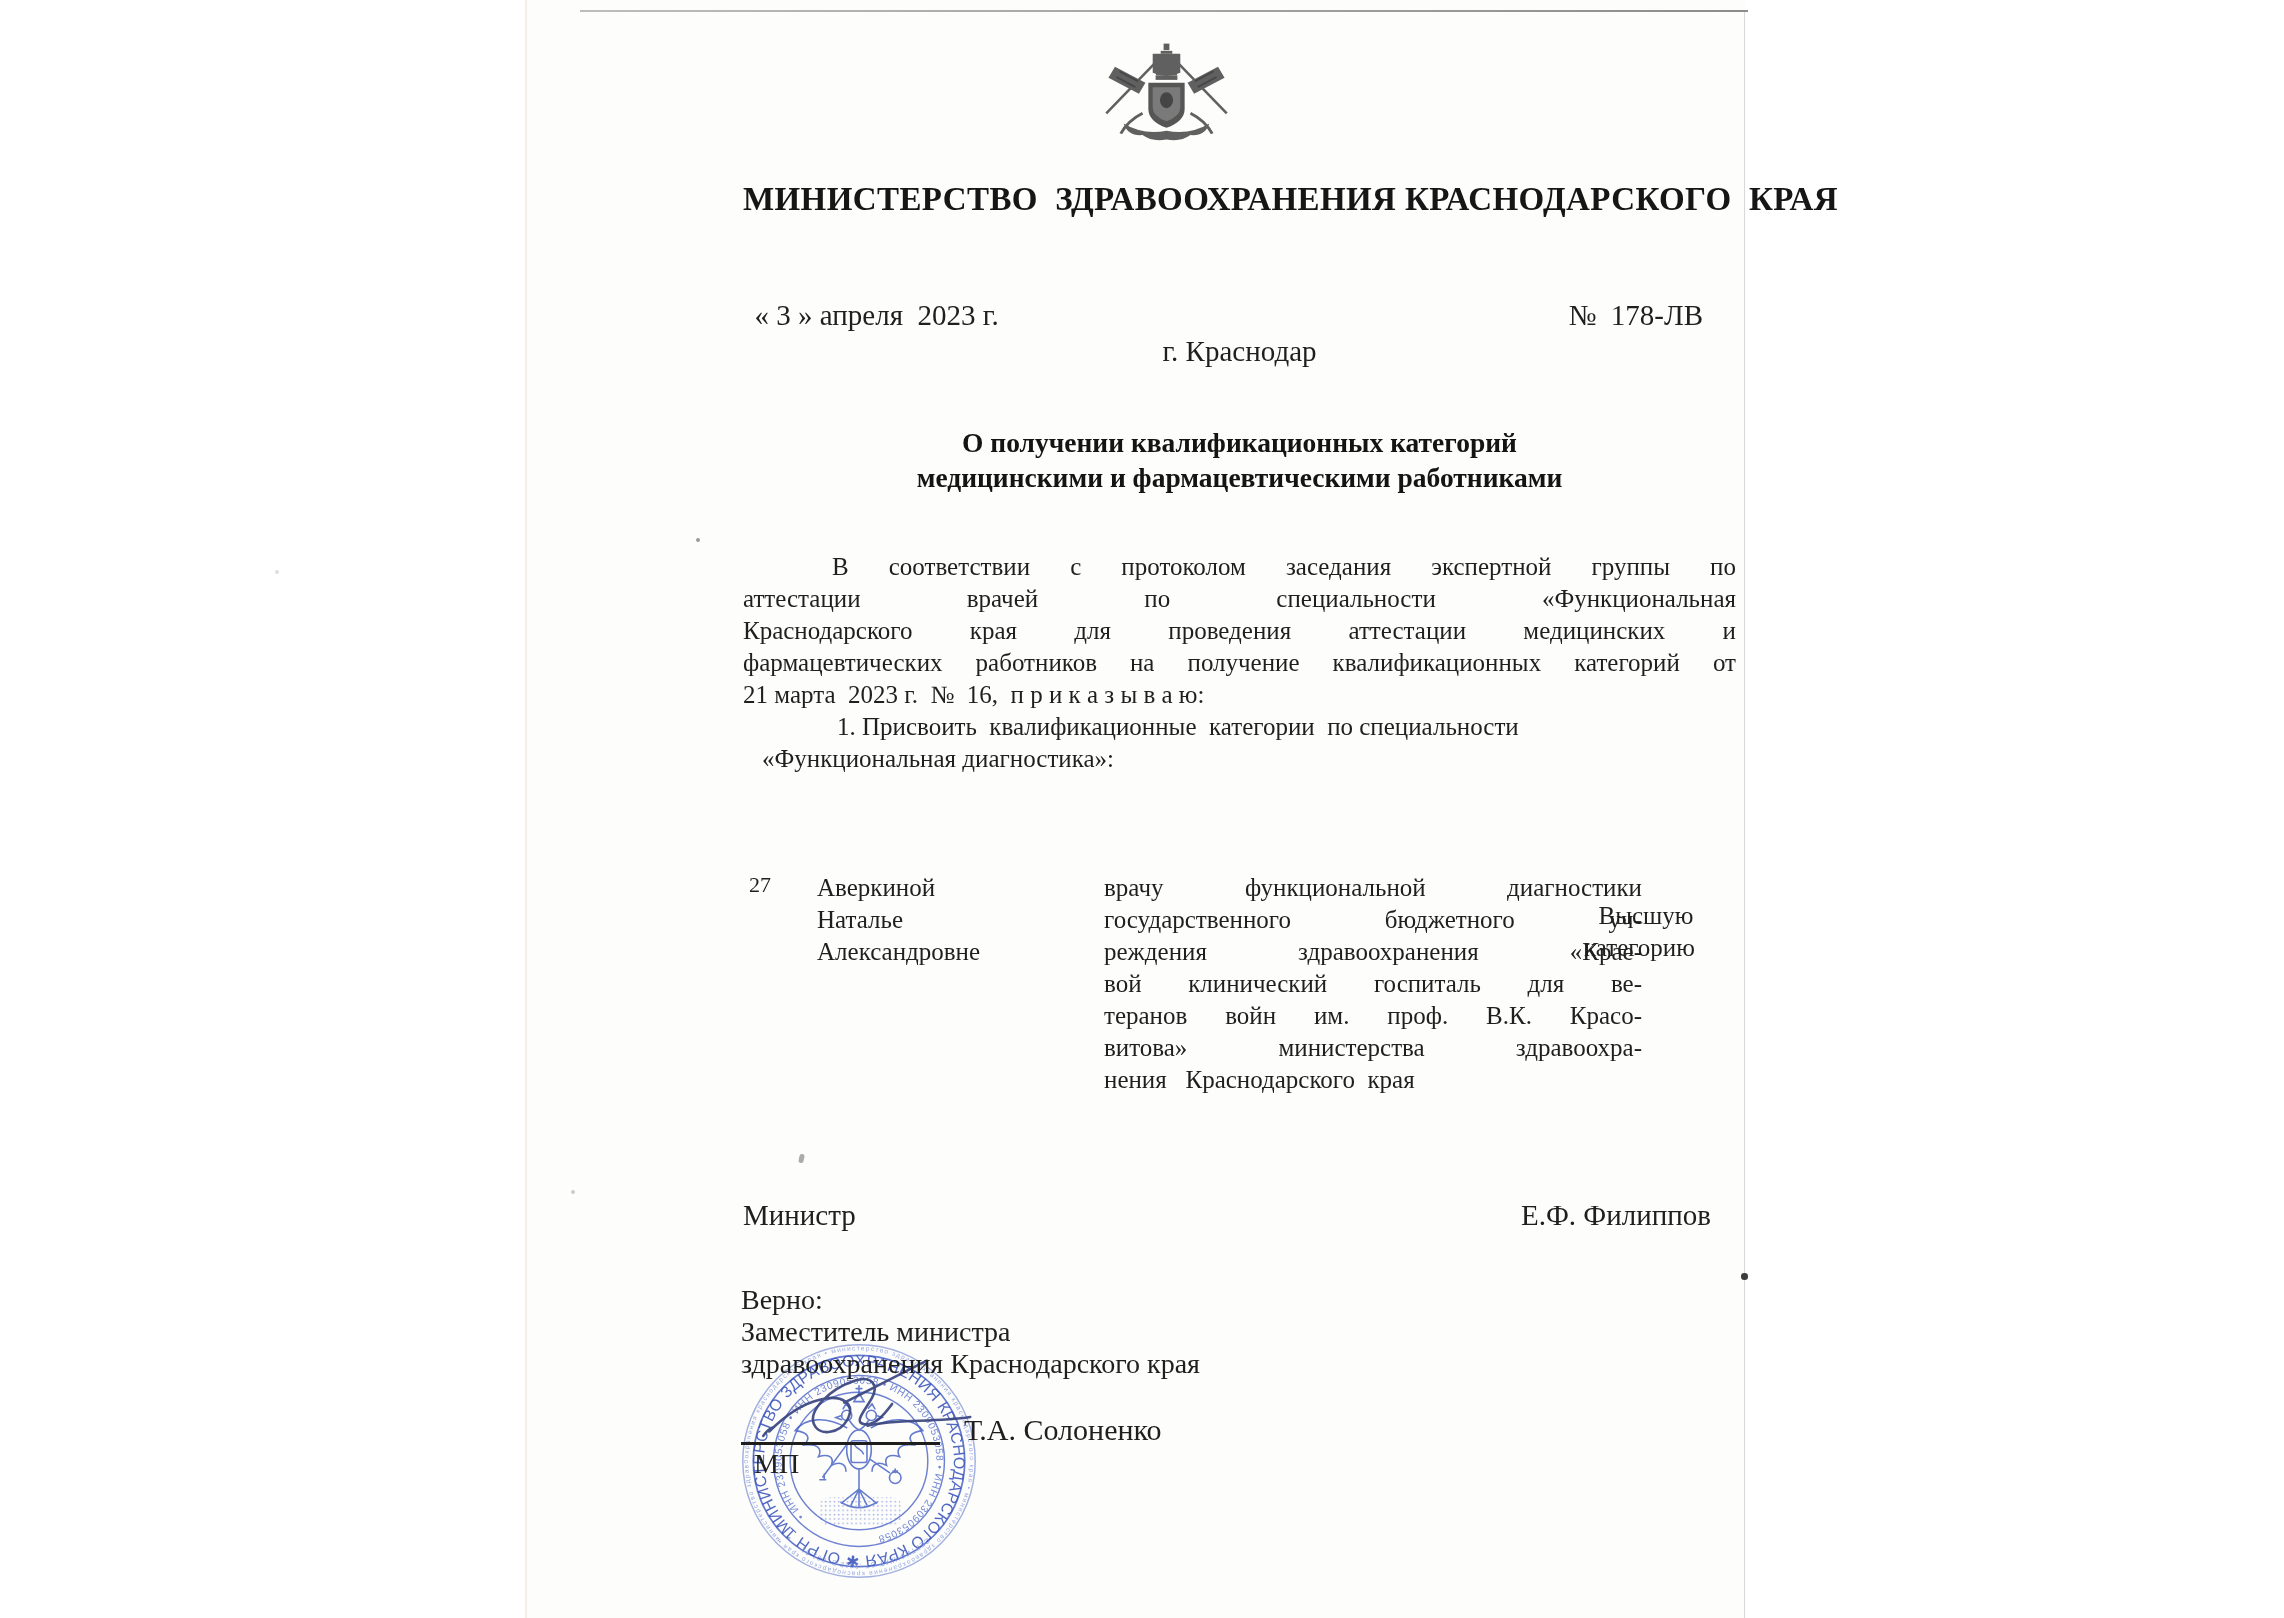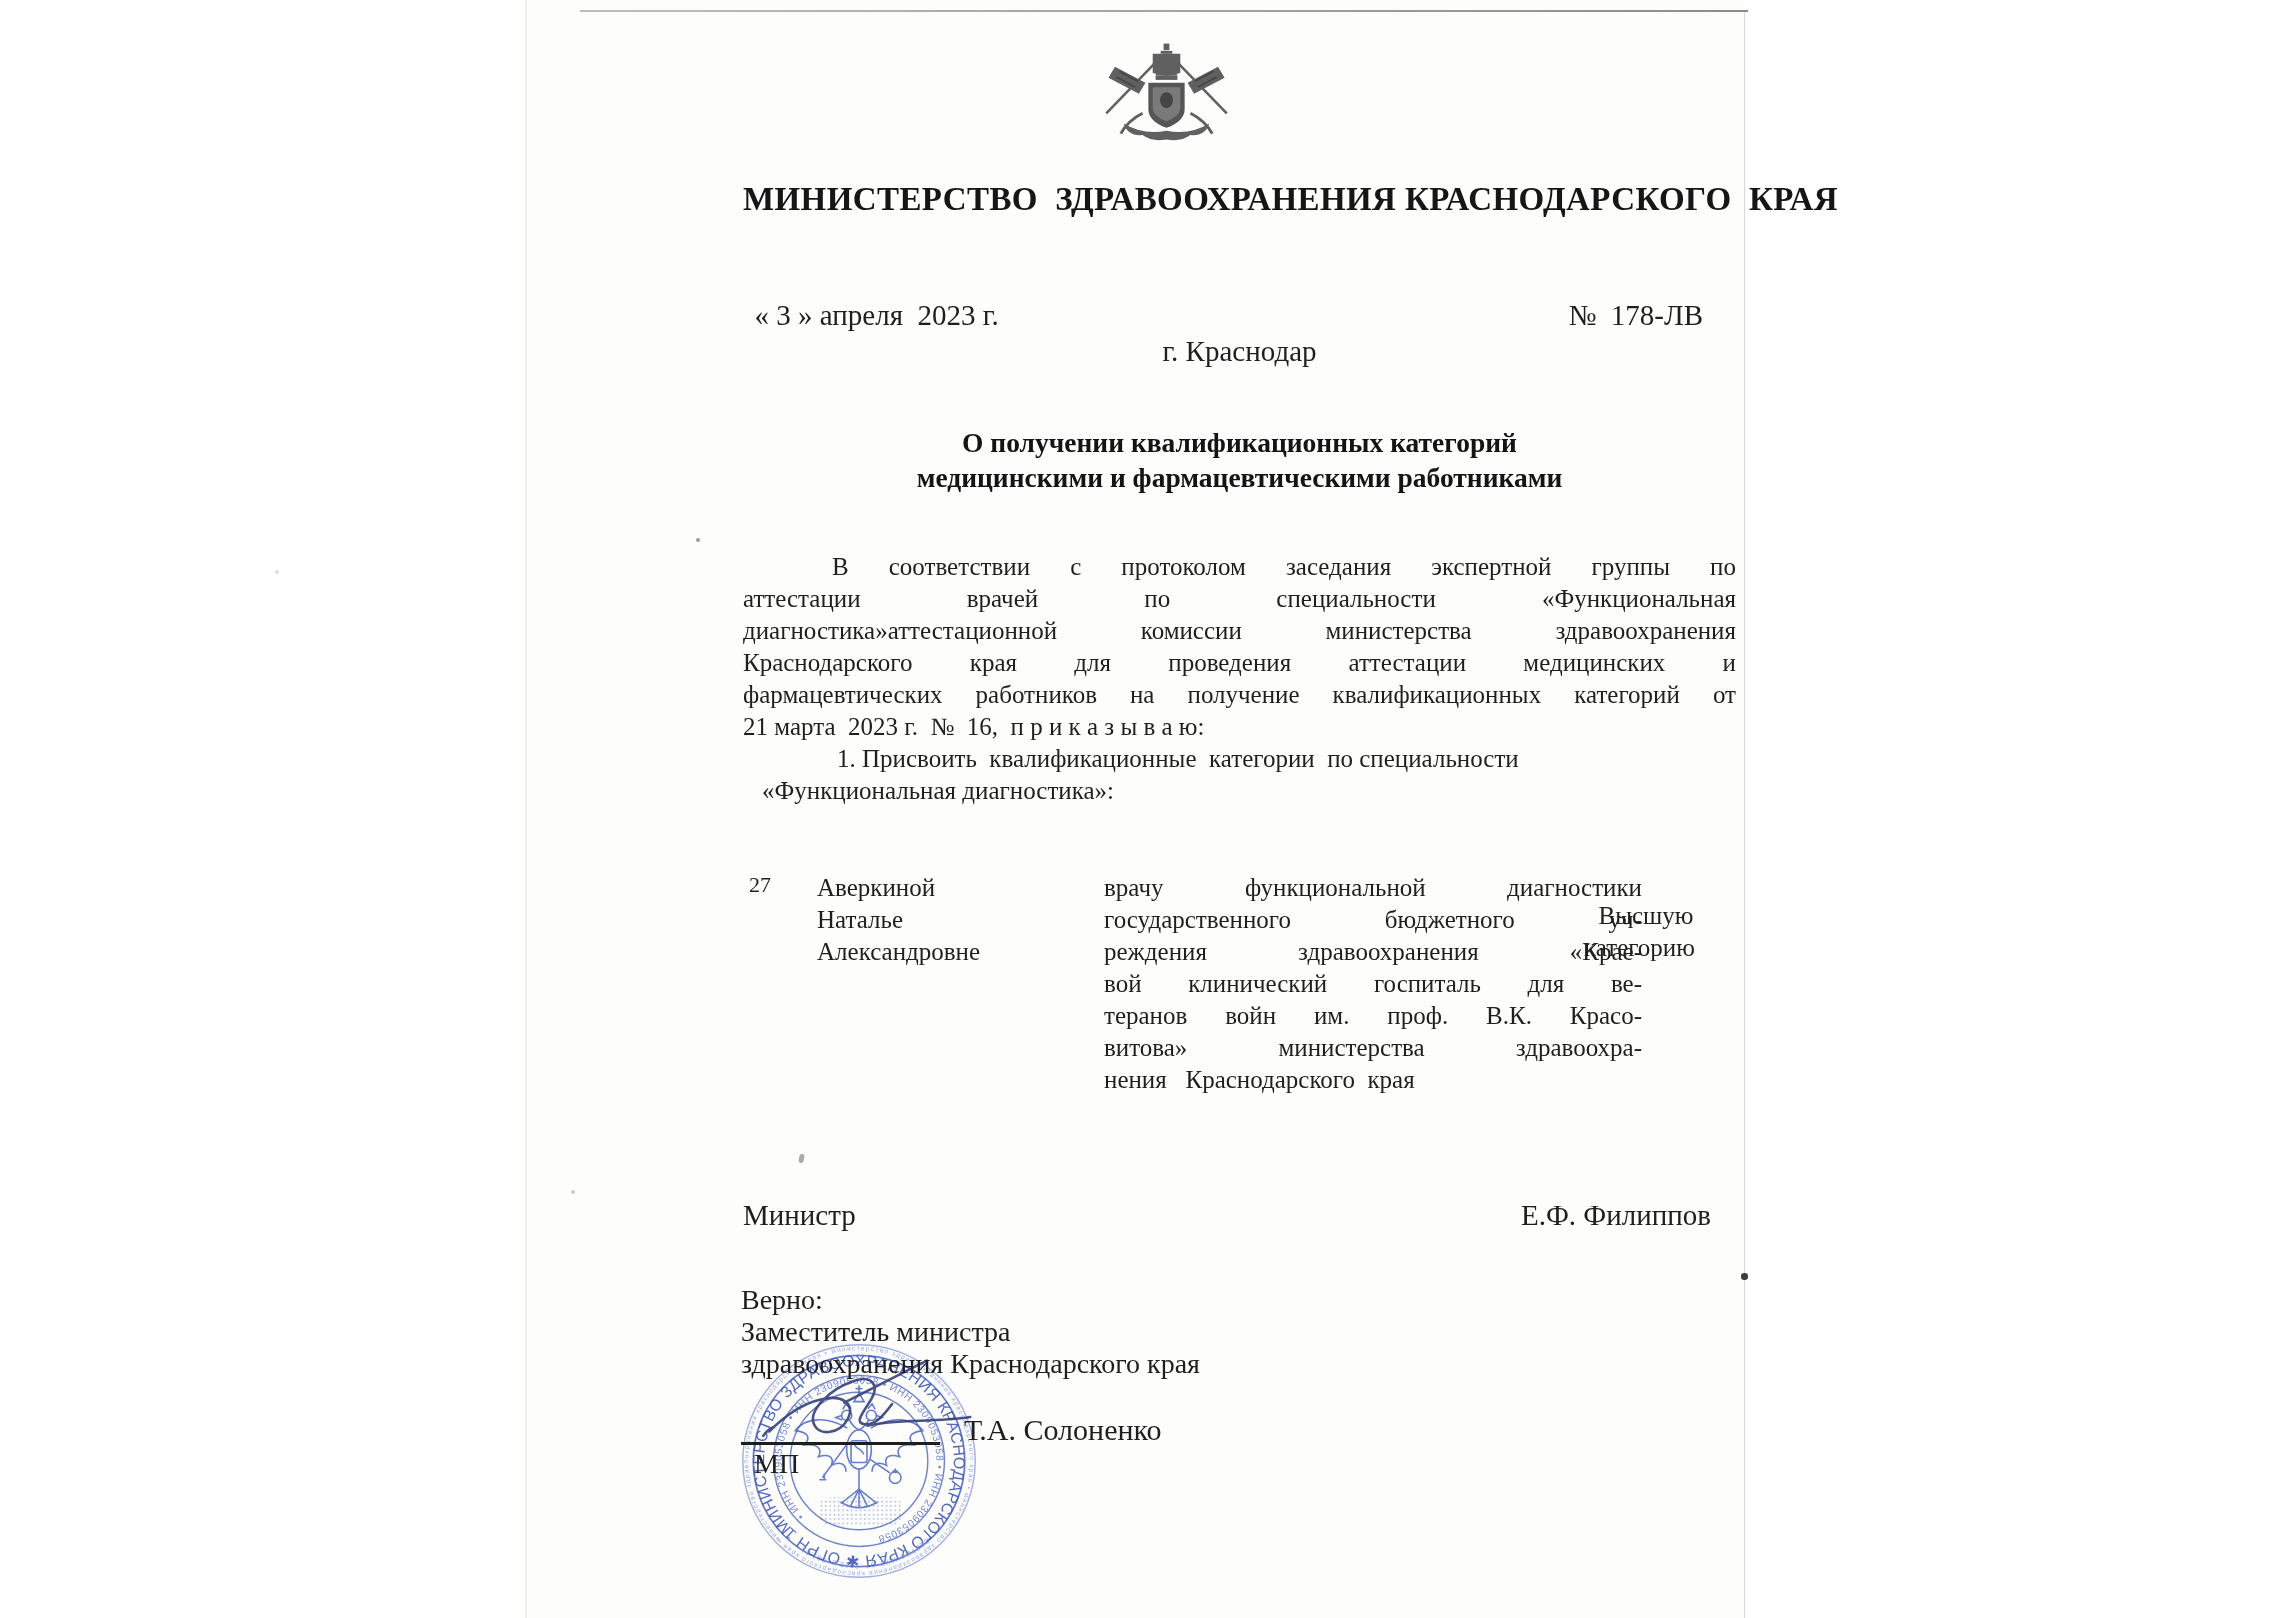--- a/index.html
+++ b/index.html
@@ -95,21 +95,20 @@
   <div class="abs center" id="city-line">г. Краснодар</div>
 
   <div class="abs center bold" id="order-title">
     <div>О получении квалификационных категорий</div>
     <div>медицинскими и фармацевтическими работниками</div>
   </div>
 
   <div class="abs" id="body-text">
     <div class="just bl-indent">В соответствии с протоколом заседания экспертной группы по</div>
     <div class="just">аттестации врачей по специальности «Функциональная</div>
-    <div class="just">диагностика»аттестационной комиссии министерства здравоохранения</div>
     <div class="just">Краснодарского края для проведения аттестации медицинских и</div>
     <div class="just">фармацевтических работников на получение квалификационных категорий от</div>
     <div class="ws-pre">21 марта  2023 г.  №  16,  п р и к а з ы в а ю:</div>
     <div class="ws-pre bl7">1. Присвоить  квалификационные  категории  по специальности</div>
     <div class="bl8">«Функциональная диагностика»:</div>
   </div>
 
   <div class="abs" id="row-number">27</div>
 
   <div class="abs" id="name-col">

